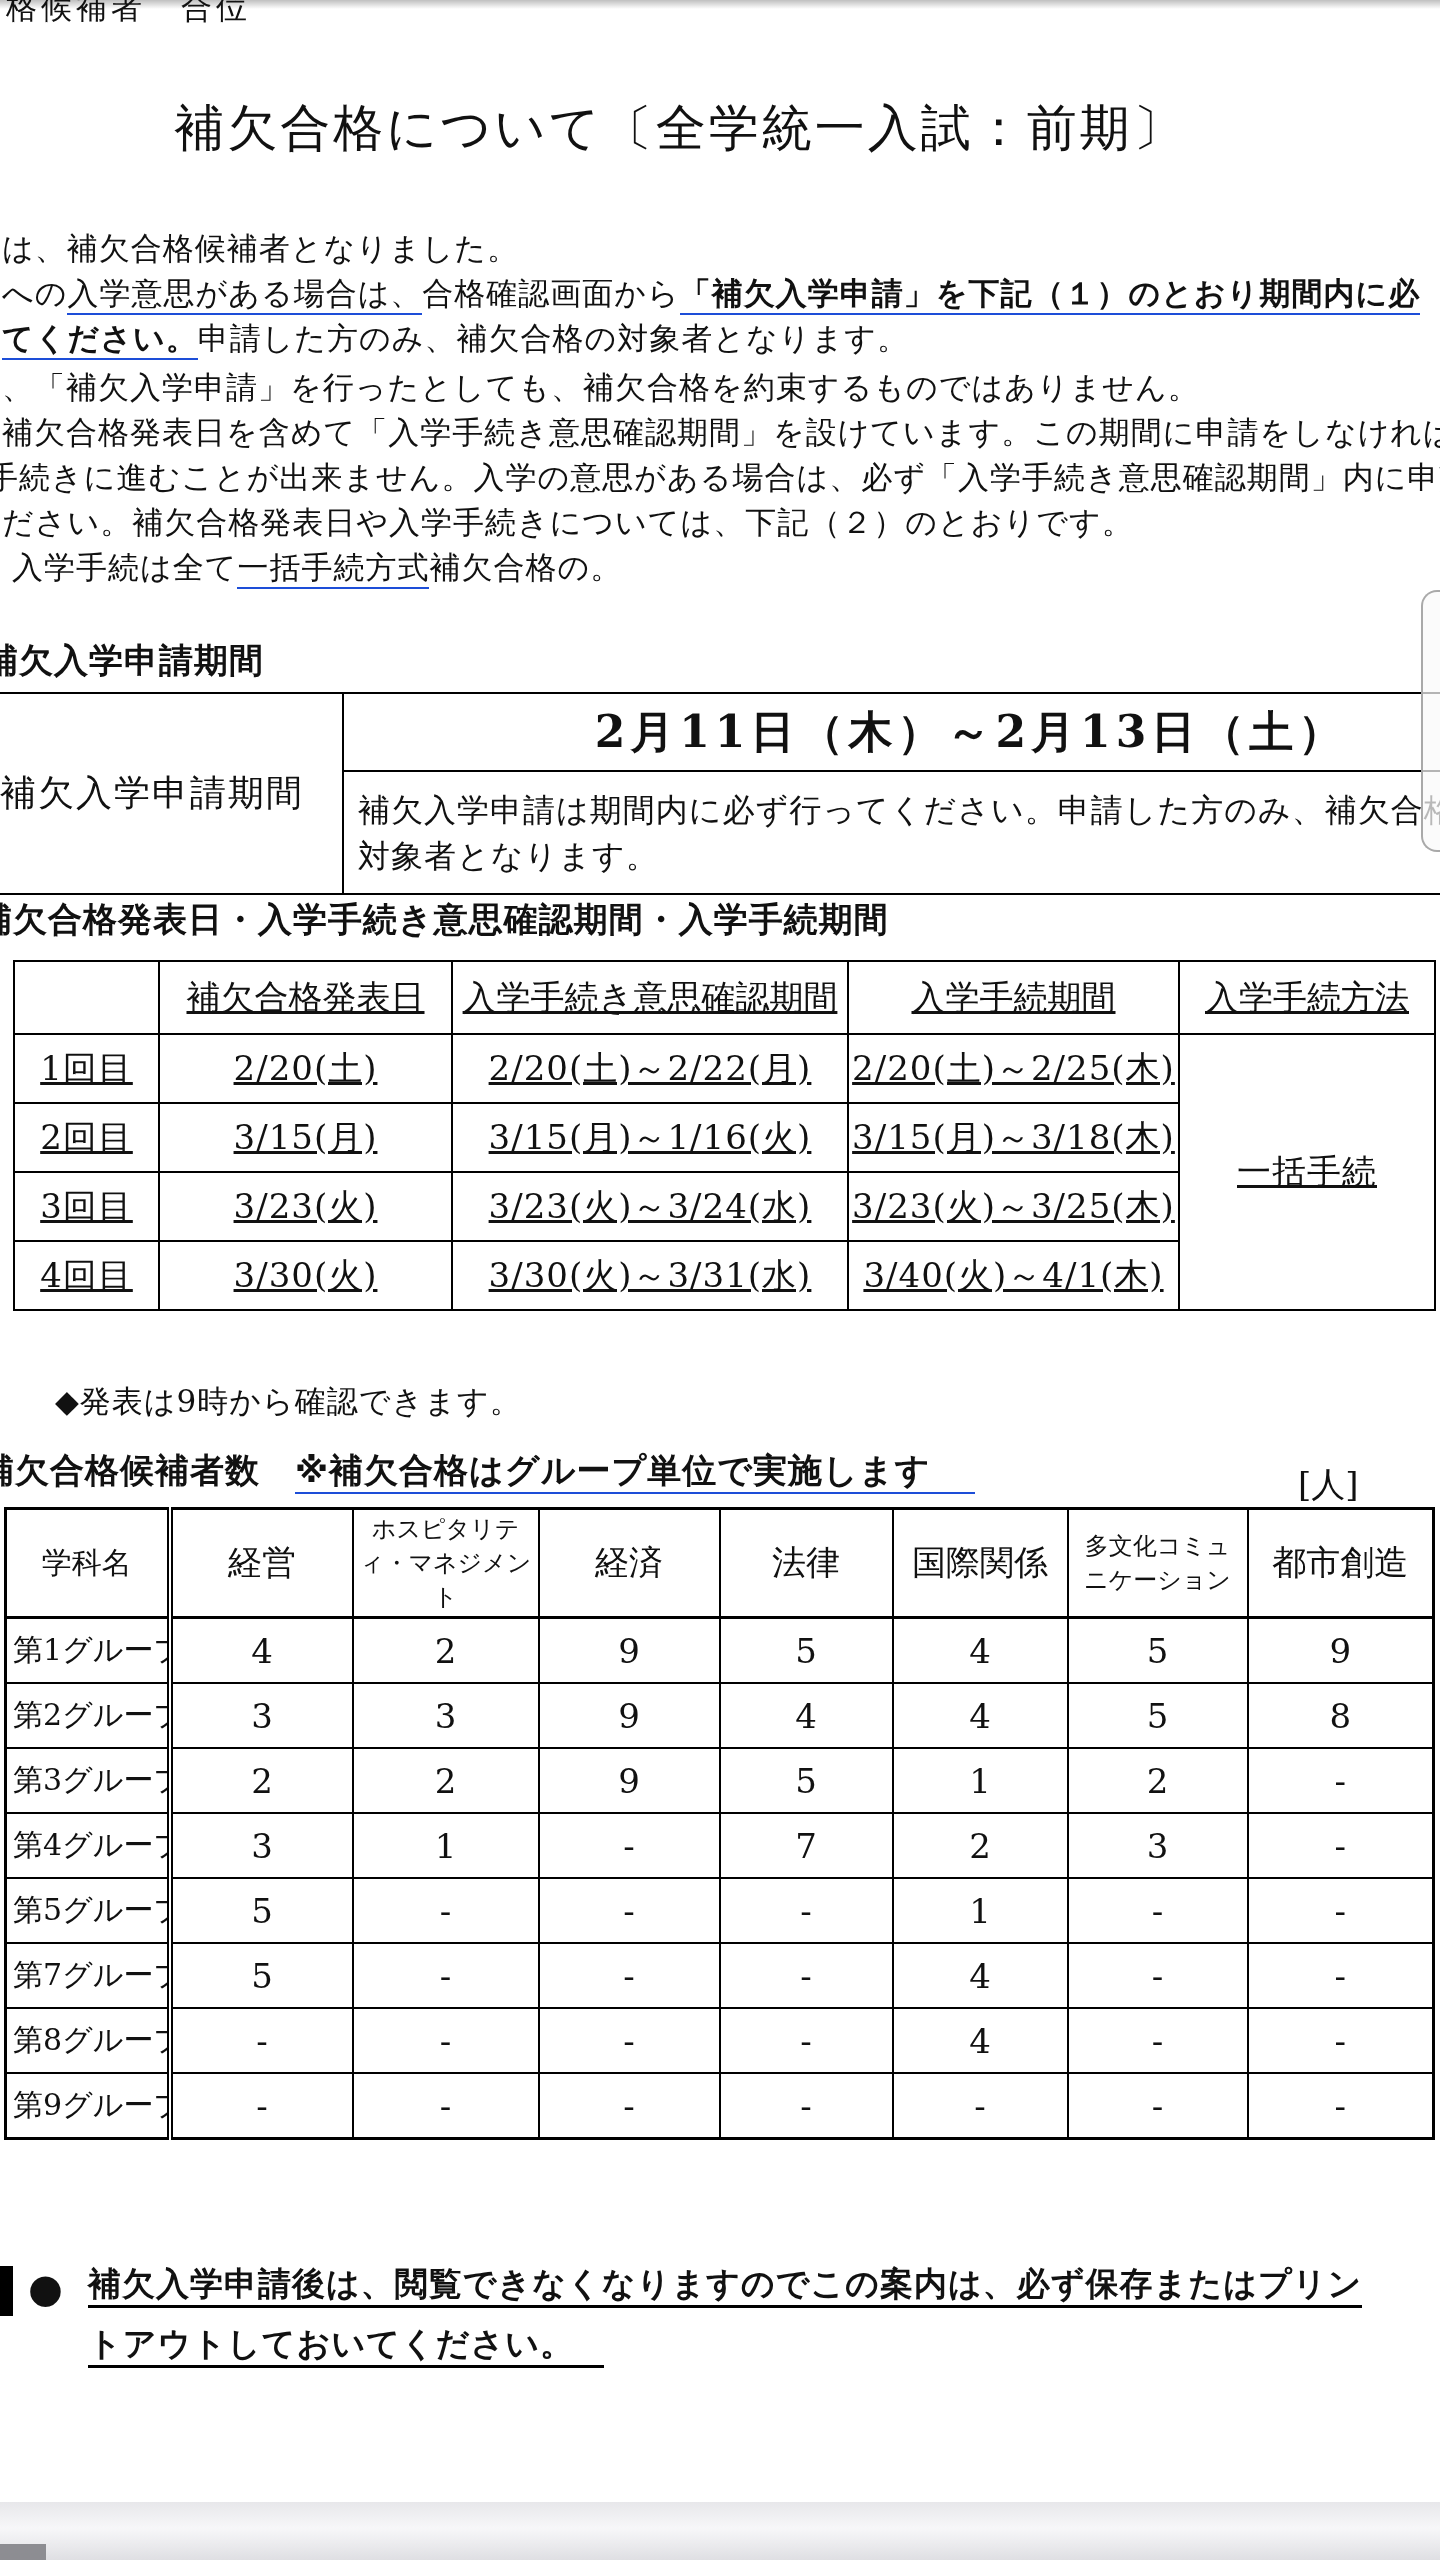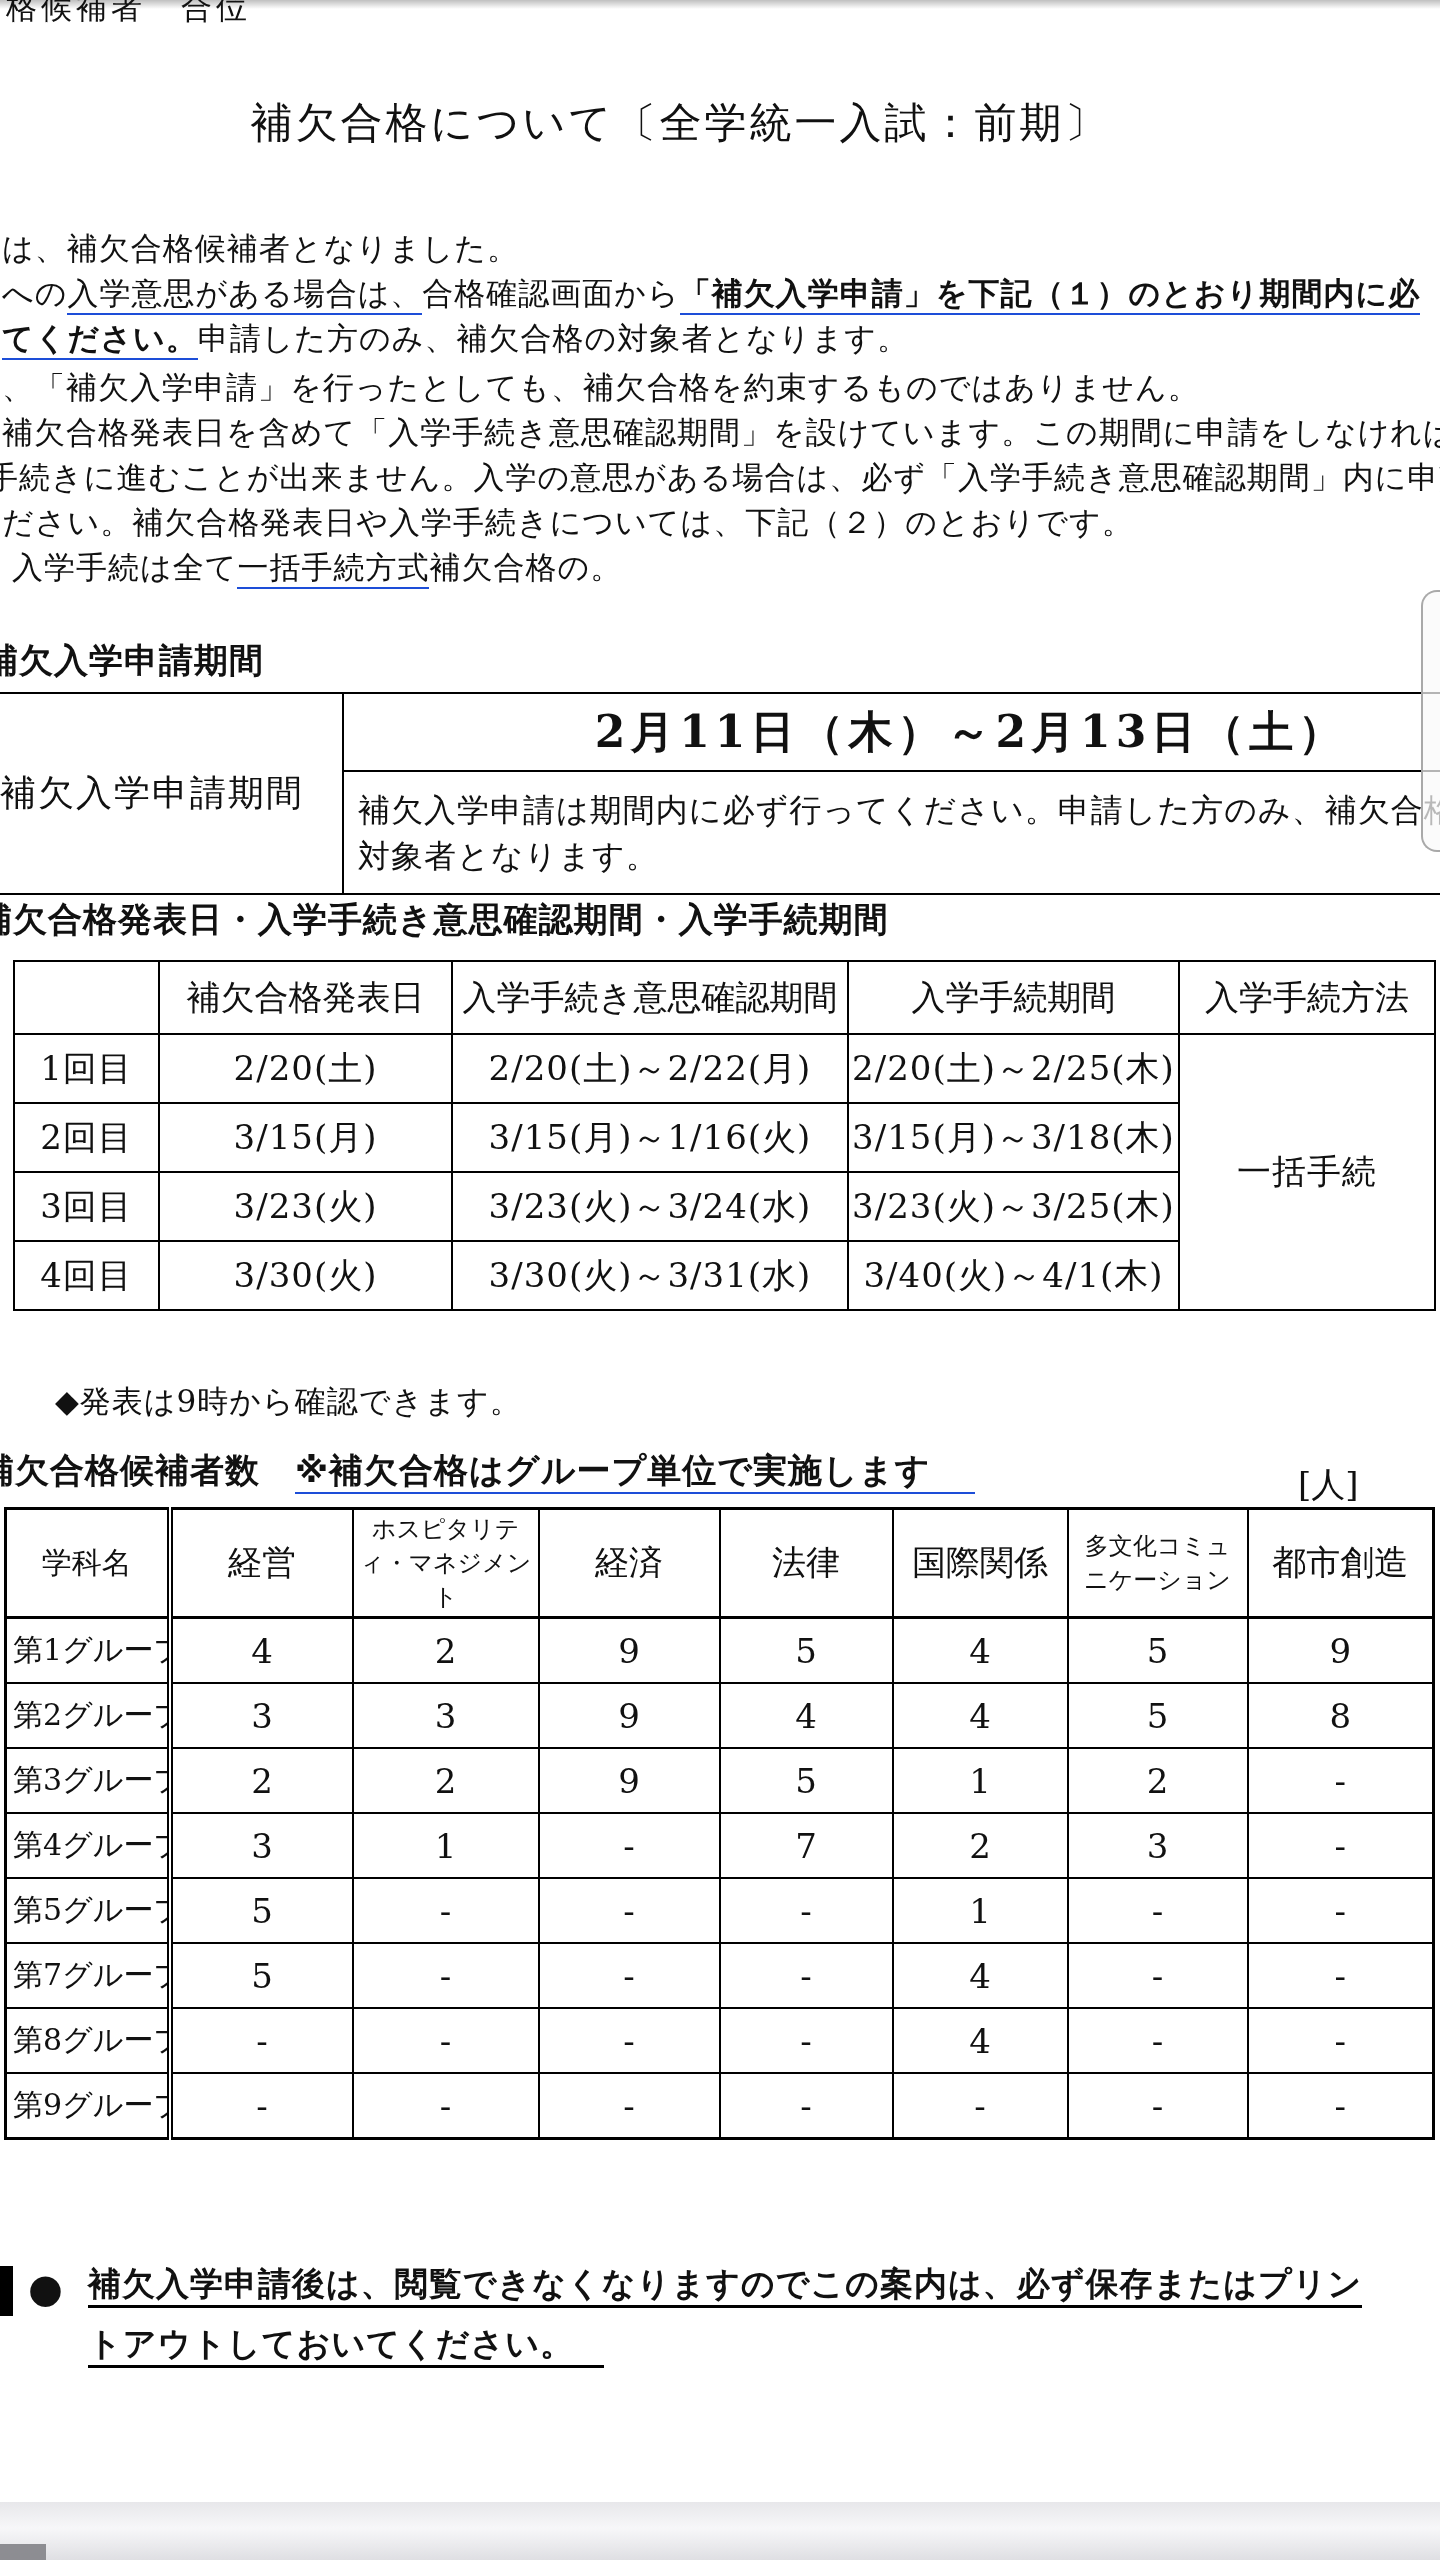--- a/index.html
+++ b/index.html
@@ -2,35 +2,35 @@
 <html><head>
 <meta charset="utf-8">
 <style>
   html,body{margin:0;padding:0;background:#fff;}
   .page{position:relative;width:1440px;height:2560px;background:#fff;overflow:hidden;
         font-family:"DejaVu Serif","Liberation Serif",serif;color:#111;}
   .abs{position:absolute;}
   .line{font-size:31px;line-height:42px;white-space:nowrap;letter-spacing:1px;}
   .u{border-bottom:2px solid #1d4ed8;padding-bottom:2px;}
   .b{font-weight:700;}
-  .title{font-size:42px;letter-spacing:3px;white-space:nowrap;}
+  .title{font-size:50px;letter-spacing:3px;white-space:nowrap;}
   .h-section{font-family:"DejaVu Sans","Liberation Sans",sans-serif;font-weight:700;
              font-size:34px;white-space:nowrap;letter-spacing:1px;}
   table{border-collapse:collapse;table-layout:fixed;position:absolute;background:#fff;}
   td,th{border:2px solid #000;text-align:center;vertical-align:middle;
         font-family:"DejaVu Serif","Liberation Serif",serif;font-weight:400;
         font-size:34px;padding:0;overflow:hidden;}
   
   .t1{left:-40px;top:692px;width:1560px;}
   .t1 td{border-width:2px;}
   .t1 .lbl{font-size:36px;letter-spacing:2px;}
   .t1 .period{font-size:44px;font-weight:600;letter-spacing:5px;height:76px;padding-left:80px;}
   .t1 .note{text-align:left;font-size:32px;line-height:46px;padding:8px 14px;height:105px;letter-spacing:1px;}
   
-  .t2{left:13px;top:960px;width:1421px;}
+  .t2{left:13px;top:960px;width:1421px;text-decoration:underline;}
   .t2 th{font-weight:400;height:71px;}
   .t2 tr.hd th{height:71px;border-bottom:2px solid #000;}
   .t2 td{height:67px;letter-spacing:1px;margin-top:16px;}
   
   .t3{left:4px;top:1507px;width:1428px;border:3px solid #000;}
   .t3 th{height:106px;border-bottom:3px solid #000;}
   .t3 .small{font-size:24px;line-height:34px;padding:0 6px;}
   .t3 td{height:63px;}
   .t3 td.rowlbl, .t3 th.rowlbl{border-right:6px double #000;font-size:30px;white-space:nowrap;}
   .t3 td.rowlbl{text-align:left;padding-left:6px;}

